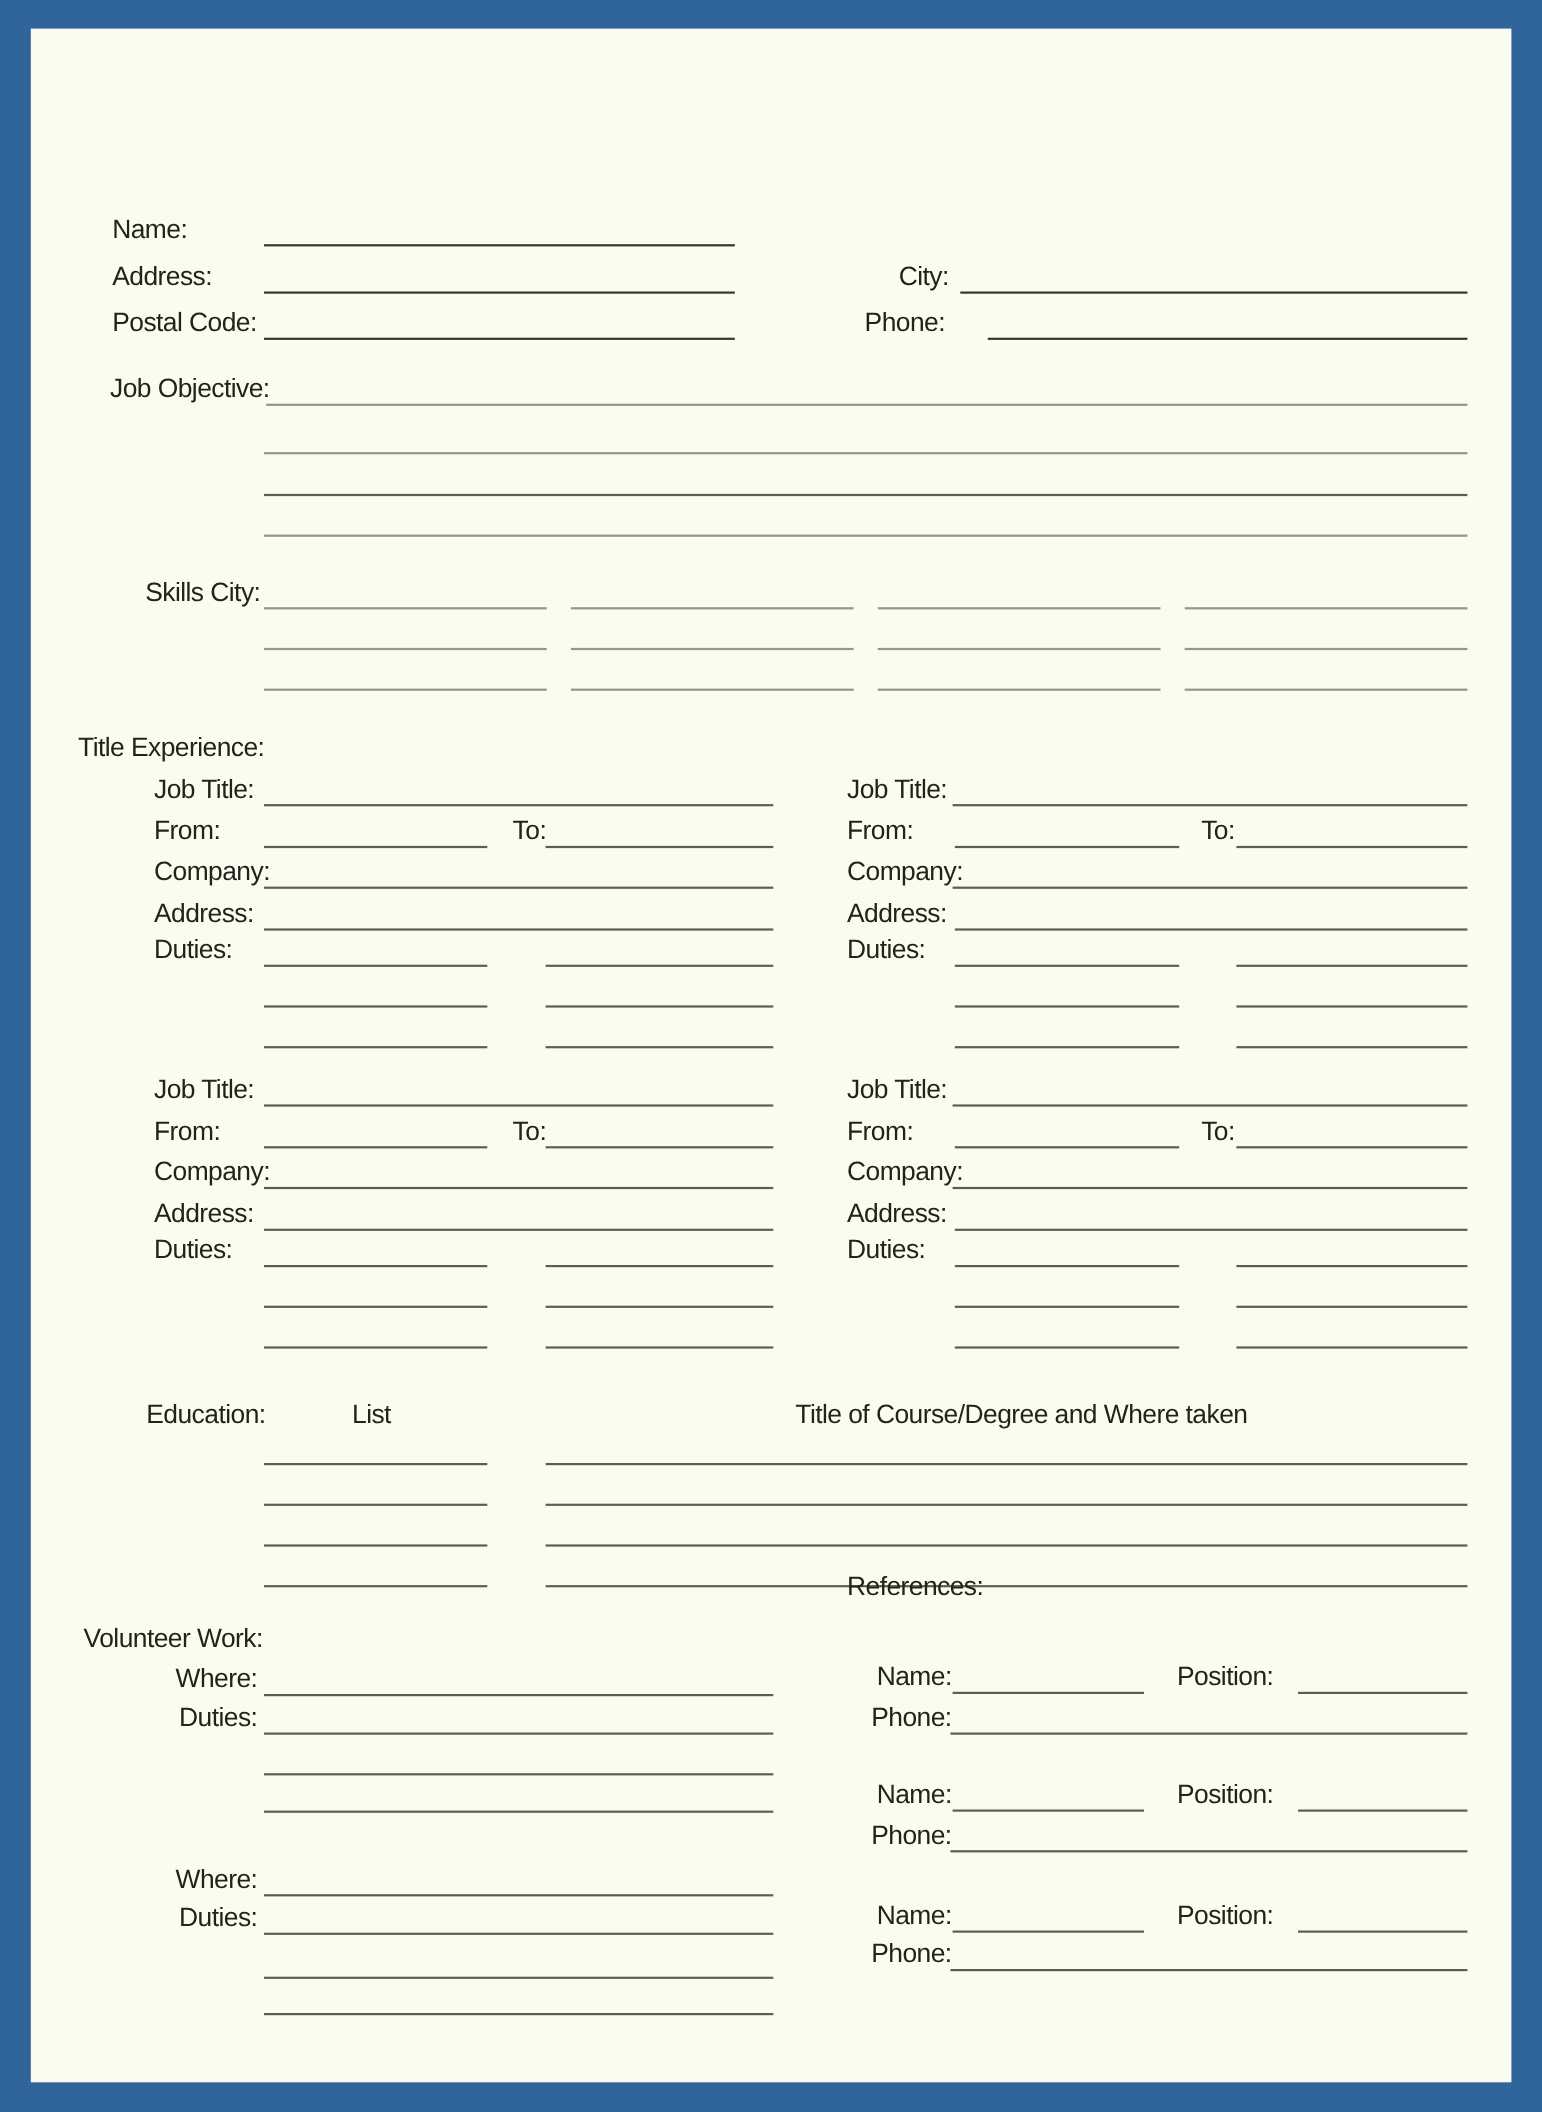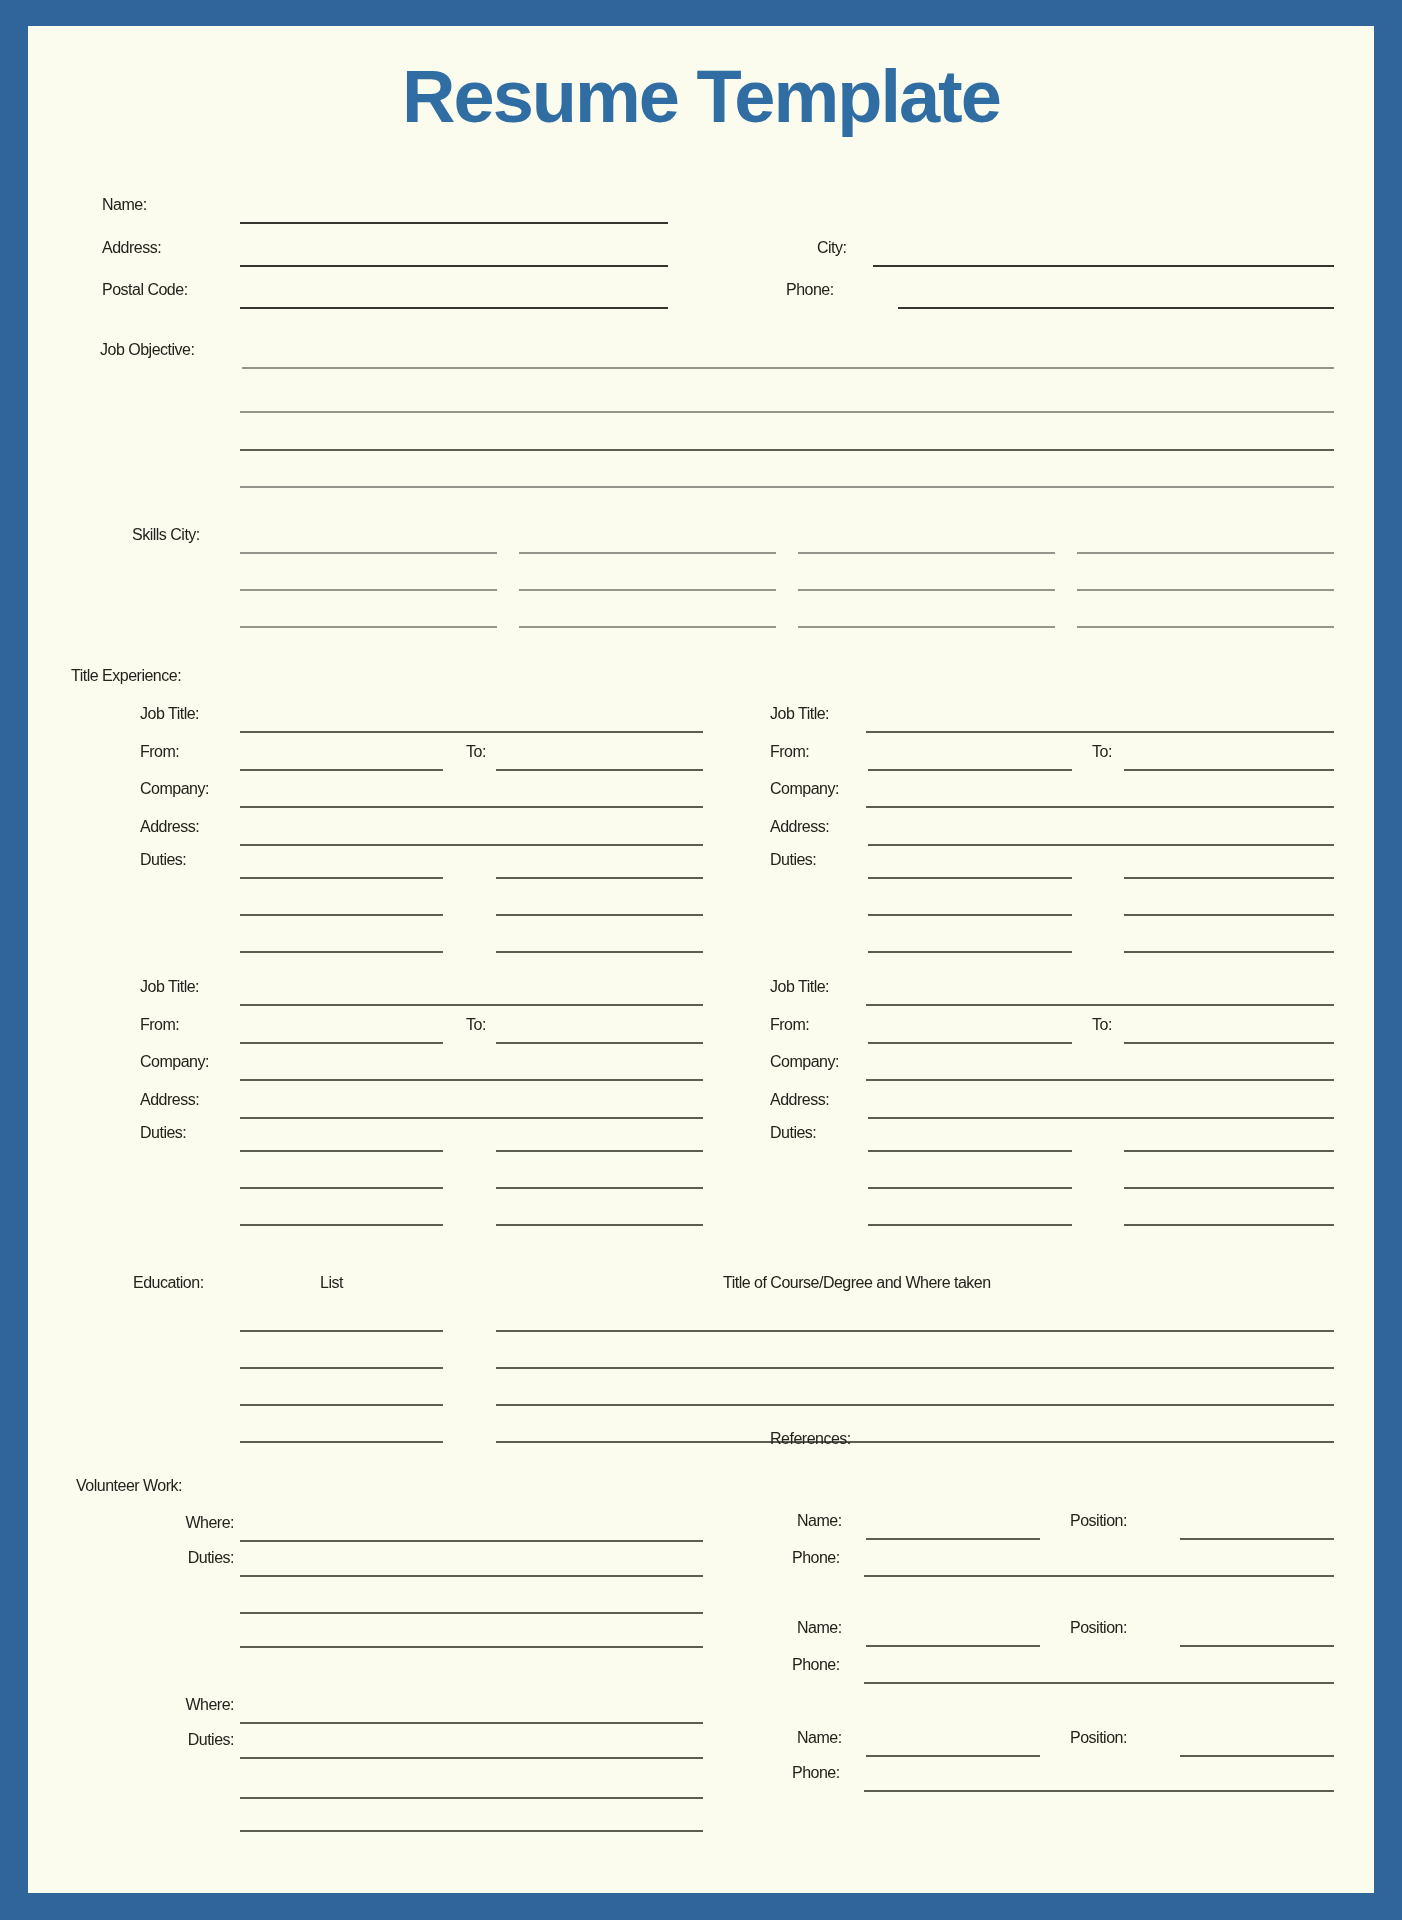--- a/index.html
+++ b/index.html
@@ -1,35 +1,34 @@
 <!DOCTYPE html>
 <html><head>
 <meta charset="utf-8">
 <style>
   html,body{margin:0;padding:0;background:#e8e8e2;}
   .page{position:relative;width:1402px;height:1920px;background:#30659B;
         font-family:"Liberation Sans",sans-serif;margin:0 auto;overflow:hidden;}
   .paper{position:absolute;left:28px;top:26px;right:28px;bottom:27px;background:#FCFCEE;}
   .title{position:absolute;left:0;right:0;top:54px;text-align:center;
          font-size:74px;font-weight:bold;letter-spacing:-2px;color:#2F6DA3;}
-  .L{position:absolute;font-size:16px;line-height:1;letter-spacing:-0.5px;
+  .L{position:absolute;font-size:24px;line-height:1;letter-spacing:-0.5px;
      color:#23231d;white-space:nowrap;font-weight:500;}
   .R{text-align:right;width:94px;}
   .ln{position:absolute;height:2px;}
   .c-dark{background:#35352e;}
   .c-mid{background:#5d5d52;}
   .c-gray{background:#95958b;}
 </style>
 </head>
 <body>
 
 <div class="page">
   <div class="paper"></div>
 
-  <div class="title">Resume Template</div>
 
   <div>
     <div class="L" style="left:102px;top:197px">Name:</div>
     <div class="ln c-dark" style="left:240px;top:222px;width:428px"></div>
 
     <div class="L" style="left:102px;top:240px">Address:</div>
     <div class="ln c-dark" style="left:240px;top:265px;width:428px"></div>
 
     <div class="L" style="left:102px;top:282px">Postal Code:</div>
     <div class="ln c-dark" style="left:240px;top:307px;width:428px"></div>

